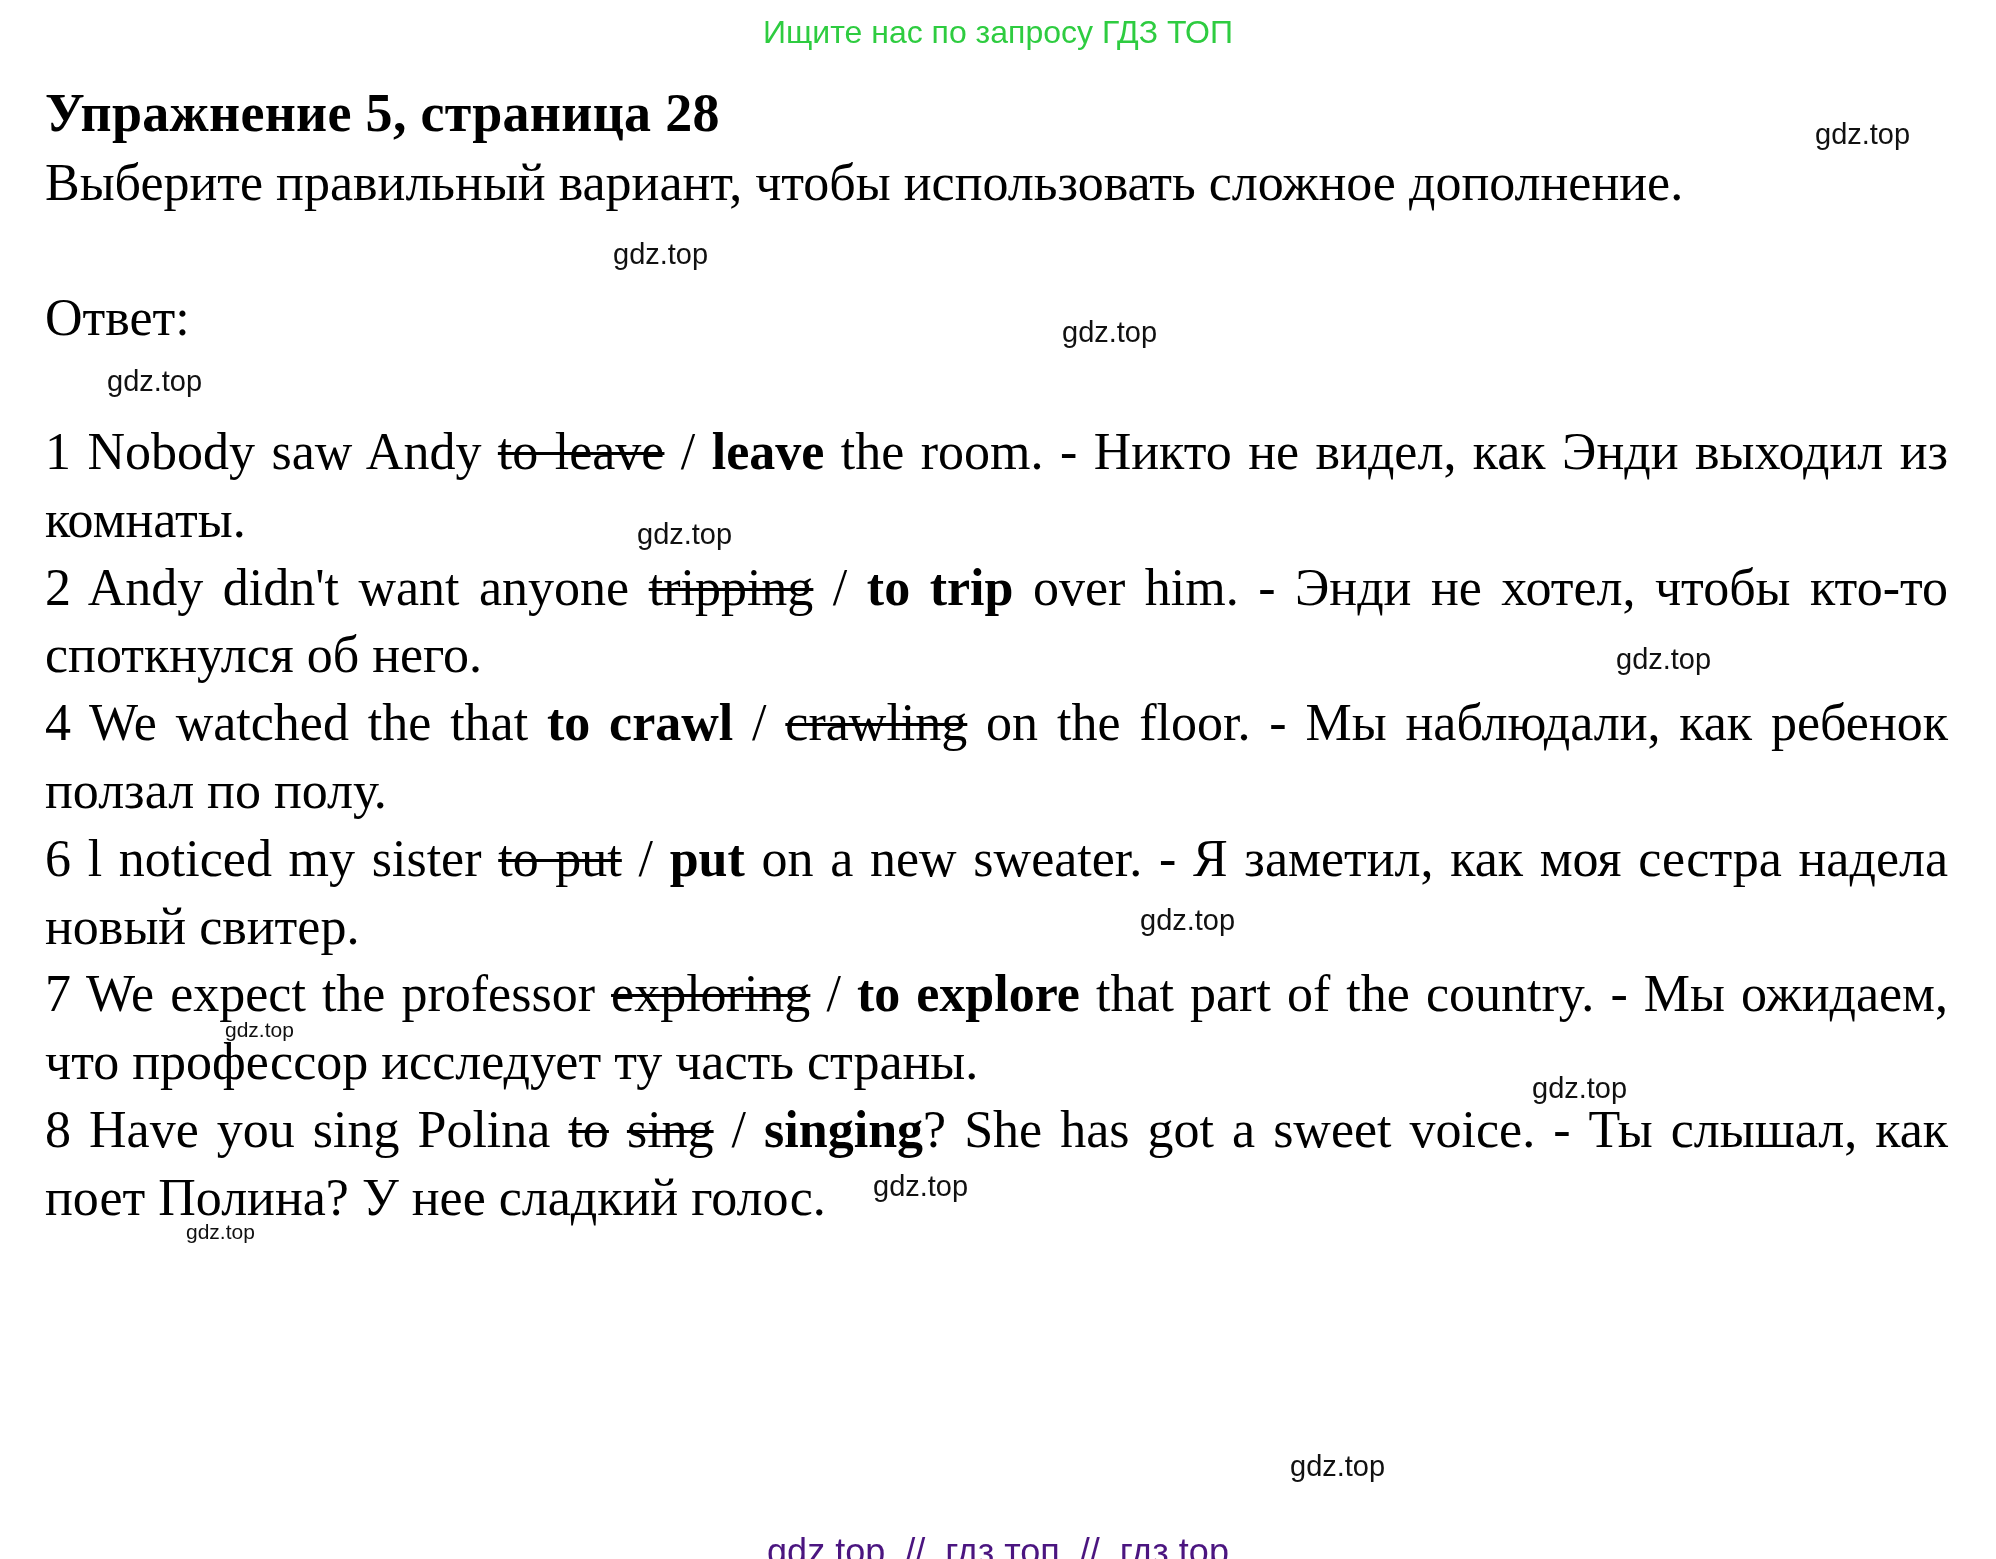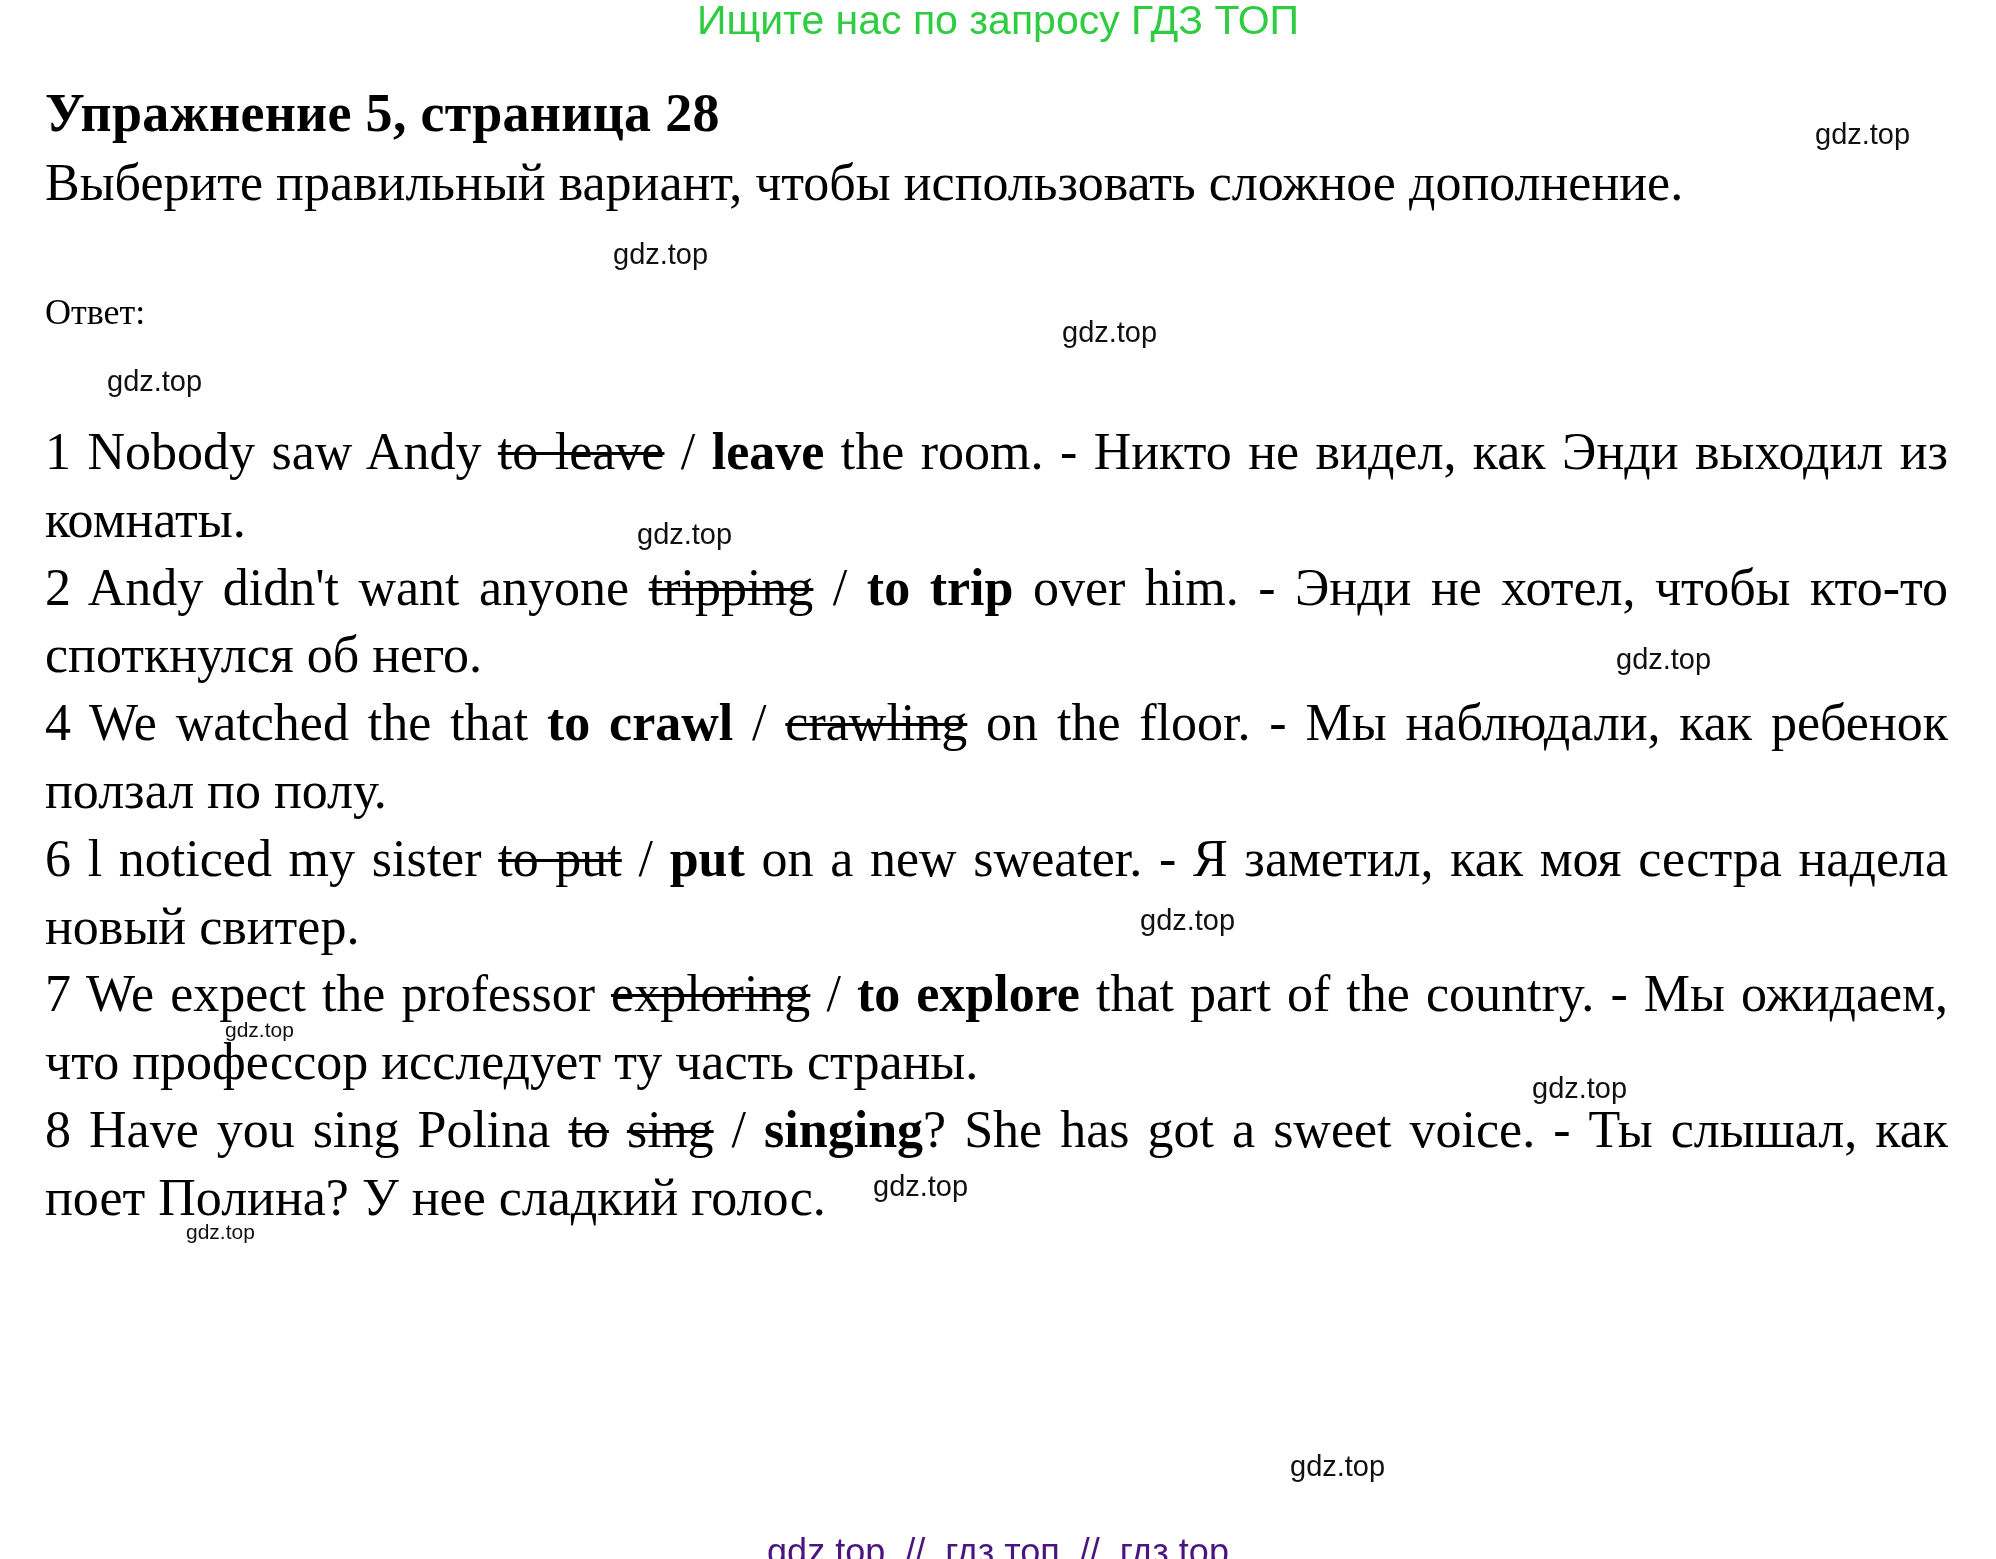--- a/index.html
+++ b/index.html
@@ -1,35 +1,35 @@
 <!DOCTYPE html>
 <html><head>
 <meta charset="utf-8">
 <style>
   html, body { margin: 0; padding: 0; }
   body {
     width: 1996px; height: 1559px; background: #ffffff; position: relative; overflow: hidden;
     font-family: "Liberation Serif", serif; color: #000;
   }
   .banner {
-    position: absolute; top: 0; left: 0; width: 1996px; text-align: center;
-    font-family: "Liberation Sans", sans-serif; font-size: 41px; line-height: 40px;
+    position: absolute; top: 12px; left: 0; width: 1996px; text-align: center;
+    font-family: "Liberation Sans", sans-serif; font-size: 32px; line-height: 40px;
     color: #2ecc40;
   }
   .title {
     position: absolute; left: 45px; top: 80px;
     font-size: 54px; font-weight: bold; line-height: 66px; letter-spacing: 0.3px;
   }
   .subtitle {
     position: absolute; left: 45px; top: 150px;
     font-size: 52px; line-height: 66px; white-space: nowrap;
   }
   .answer-label {
-    position: absolute; left: 45px; top: 279px;
-    font-size: 36px; line-height: 66px;
+    position: absolute; left: 45px; top: 285px;
+    font-size: 52px; line-height: 66px;
   }
   .items {
     position: absolute; left: 45px; top: 418px; width: 1903px;
     font-size: 52px; line-height: 67.8px;
   }
   .item { text-align: justify; text-align-last: left; margin: 0; }
   .item b { font-weight: bold; }
   .item s { text-decoration: line-through; text-decoration-thickness: 3px; }
   .wm {
     position: absolute; font-family: "Liberation Sans", sans-serif;

